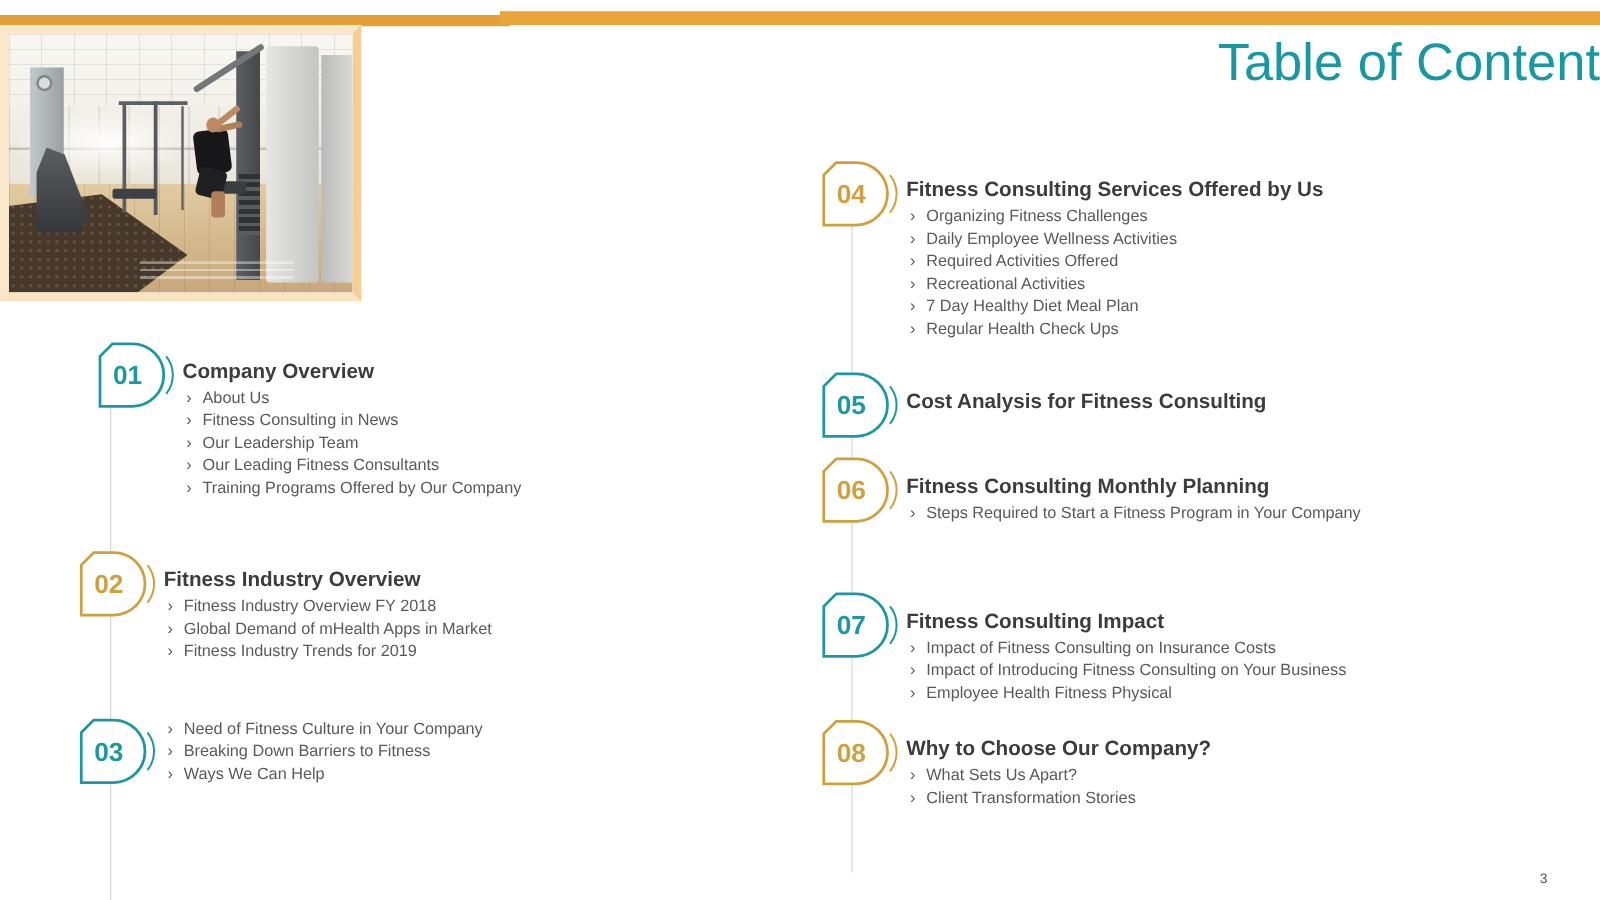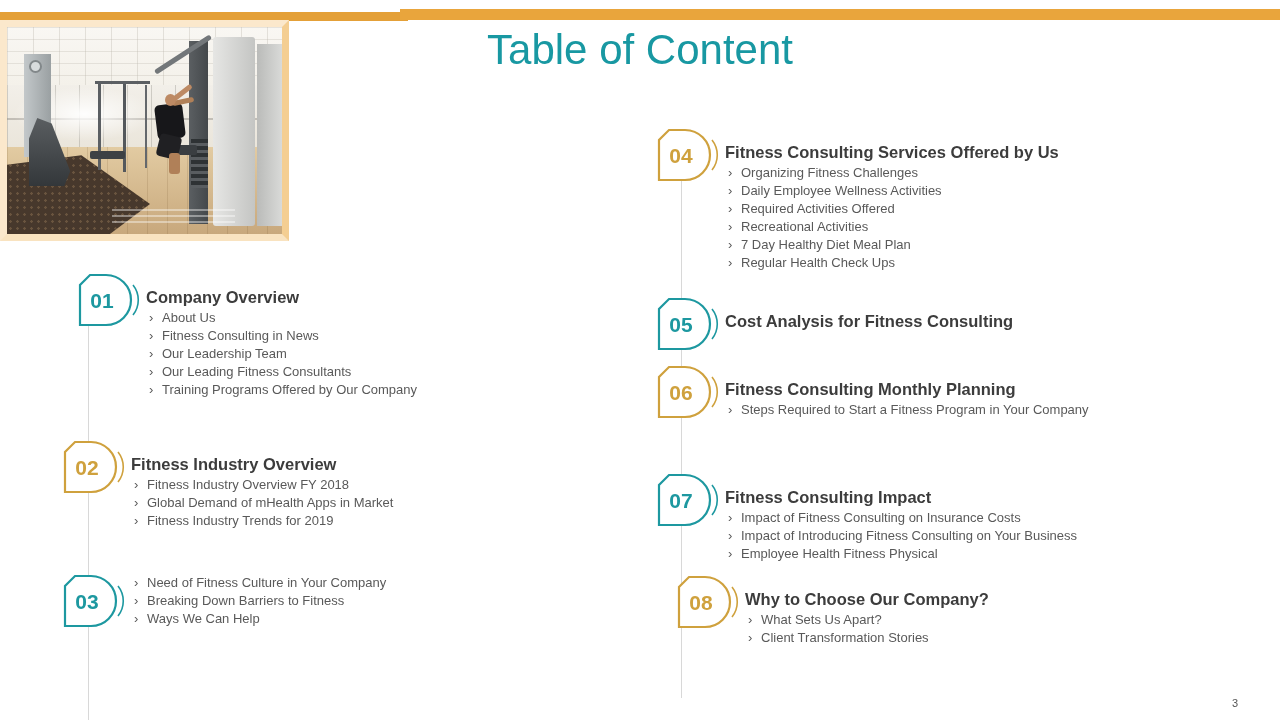--- a/index.html
+++ b/index.html
@@ -59,21 +59,21 @@
   .ph-arm-r{left:60%;top:35%;width:8%;height:5px;background:#b08058;transform:rotate(-12deg);border-radius:3px;}
   .ph-torso{left:54%;top:37%;width:10%;height:17%;background:#17171a;border-radius:5px;transform:rotate(-7deg);}
   .ph-legs{left:55%;top:52%;width:8%;height:11%;background:#202023;border-radius:4px;transform:rotate(14deg);}
   .ph-shin{left:59%;top:61%;width:4%;height:10%;background:#b08058;border-radius:3px;}
   .ph-seat{left:60%;top:57%;width:9%;height:5%;background:#3a3e41;border-radius:2px;}
   .ph-glare{left:38%;top:88%;width:45%;height:8%;
     background:repeating-linear-gradient(180deg,rgba(255,255,255,.40) 0 2px,transparent 2px 6px);}
 
   
   .title{
-    position:absolute;left:0;top:26px;width:100%;text-align:center;
+    position:absolute;left:0;top:26px;width:100%;text-align:right;
     font-size:42px;font-weight:400;color:#1898A2;letter-spacing:0;
   }
 
   
   .vline{position:absolute;width:1px;background:#D8D8D8;z-index:1;}
   .vline-left{left:88px;top:296px;height:424px;}
   .vline-right{left:681px;top:152px;height:546px;}
 
   
   .section{position:absolute;display:flex;gap:5px;z-index:2;}
@@ -298,21 +298,21 @@
               <span class="chev">›</span>
               <span class="item-text">Impact of Introducing Fitness Consulting on Your Business</span>
             </div>
             <div class="item">
               <span class="chev">›</span>
               <span class="item-text">Employee Health Fitness Physical</span>
             </div>
           </div>
         </div>
       </div>
-      <div class="section" style="left: 676px; top: 574px; --c: #CFA13D;">
+      <div class="section" style="left: 656px; top: 574px; --c: #CFA13D;">
         <svg class="badge" width="64" height="56" viewBox="0 0 64 56">
           <path class="badge-shape" d="M13 3 H29 A25 25 0 0 1 29 53 H3 V13 Z"></path>
           <path class="badge-echo" d="M56 13 A24 24 0 0 1 56 43"></path>
           <text class="badge-num" x="25" y="35.5" text-anchor="middle">08</text>
         </svg>
         <div class="sec-body">
           <div class="sec-title">Why to Choose Our Company?</div>
           <div class="items">
             <div class="item">
               <span class="chev">›</span>

